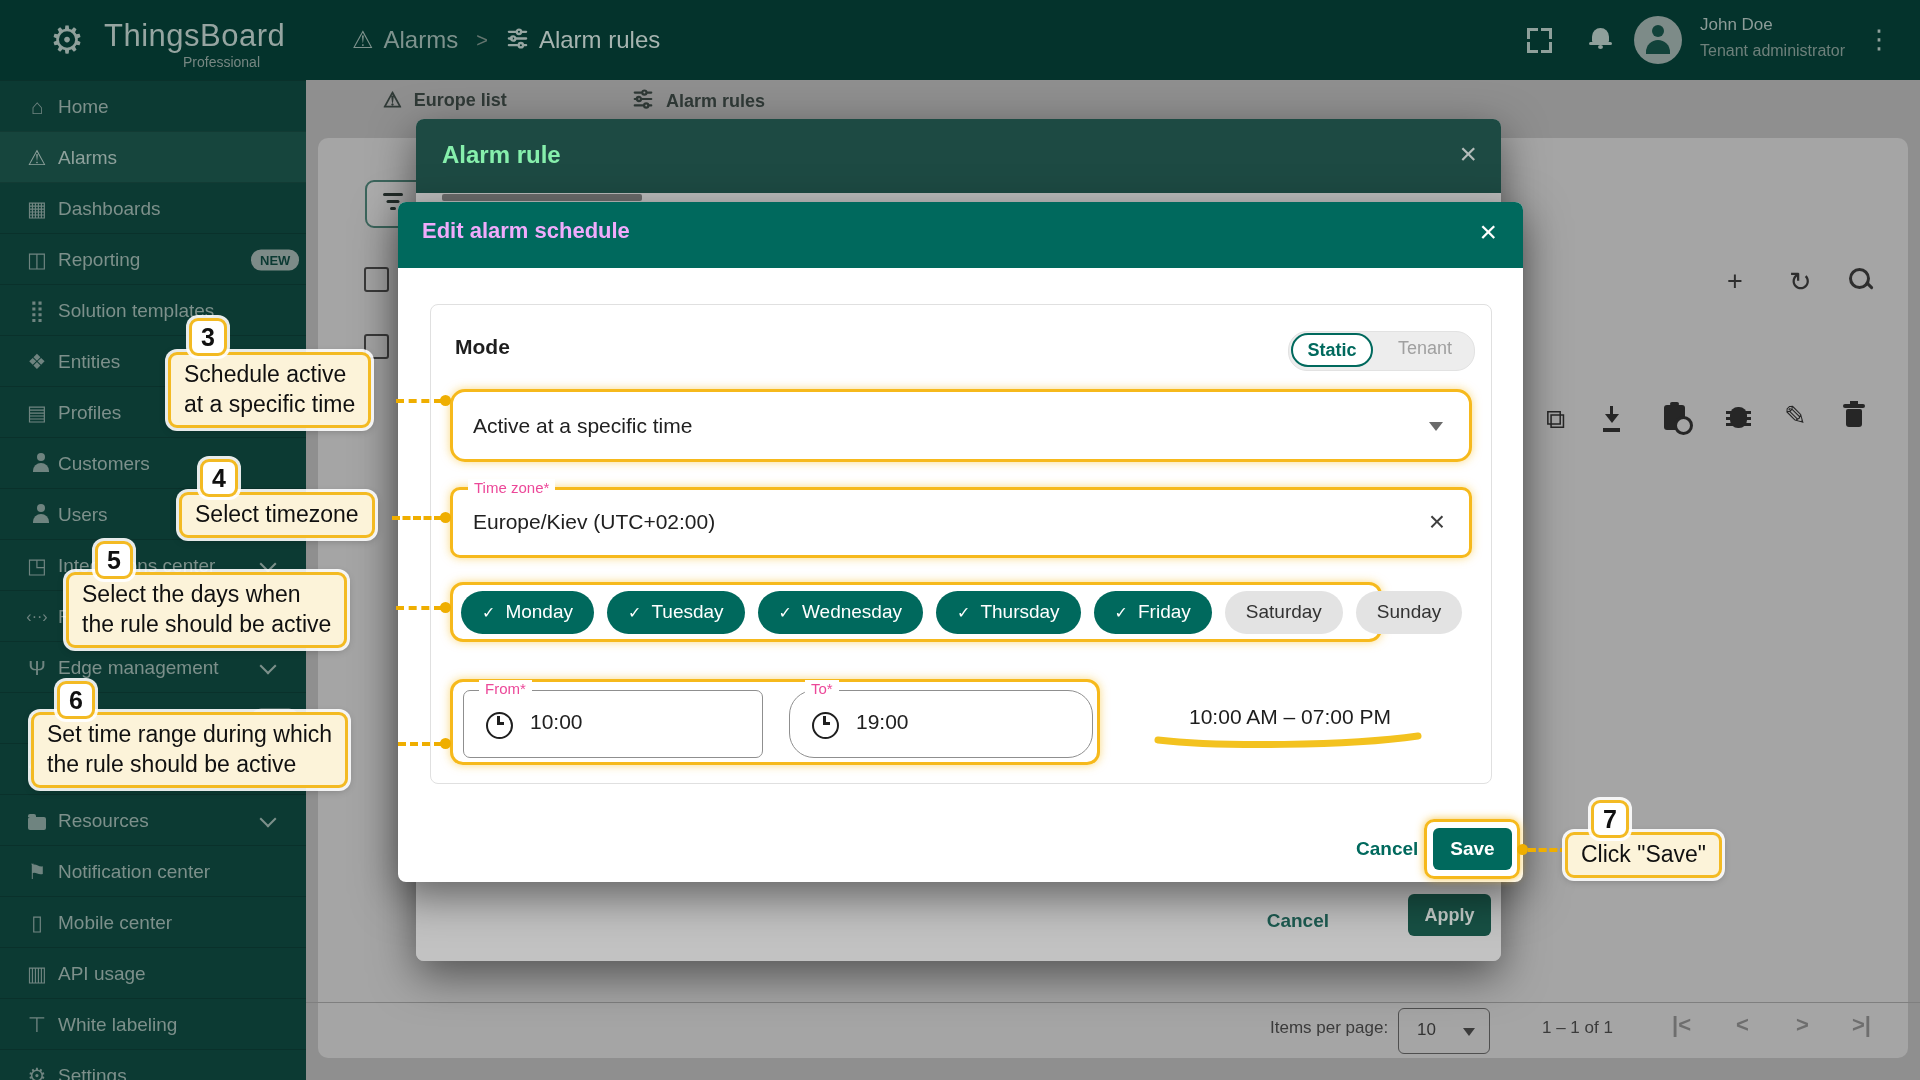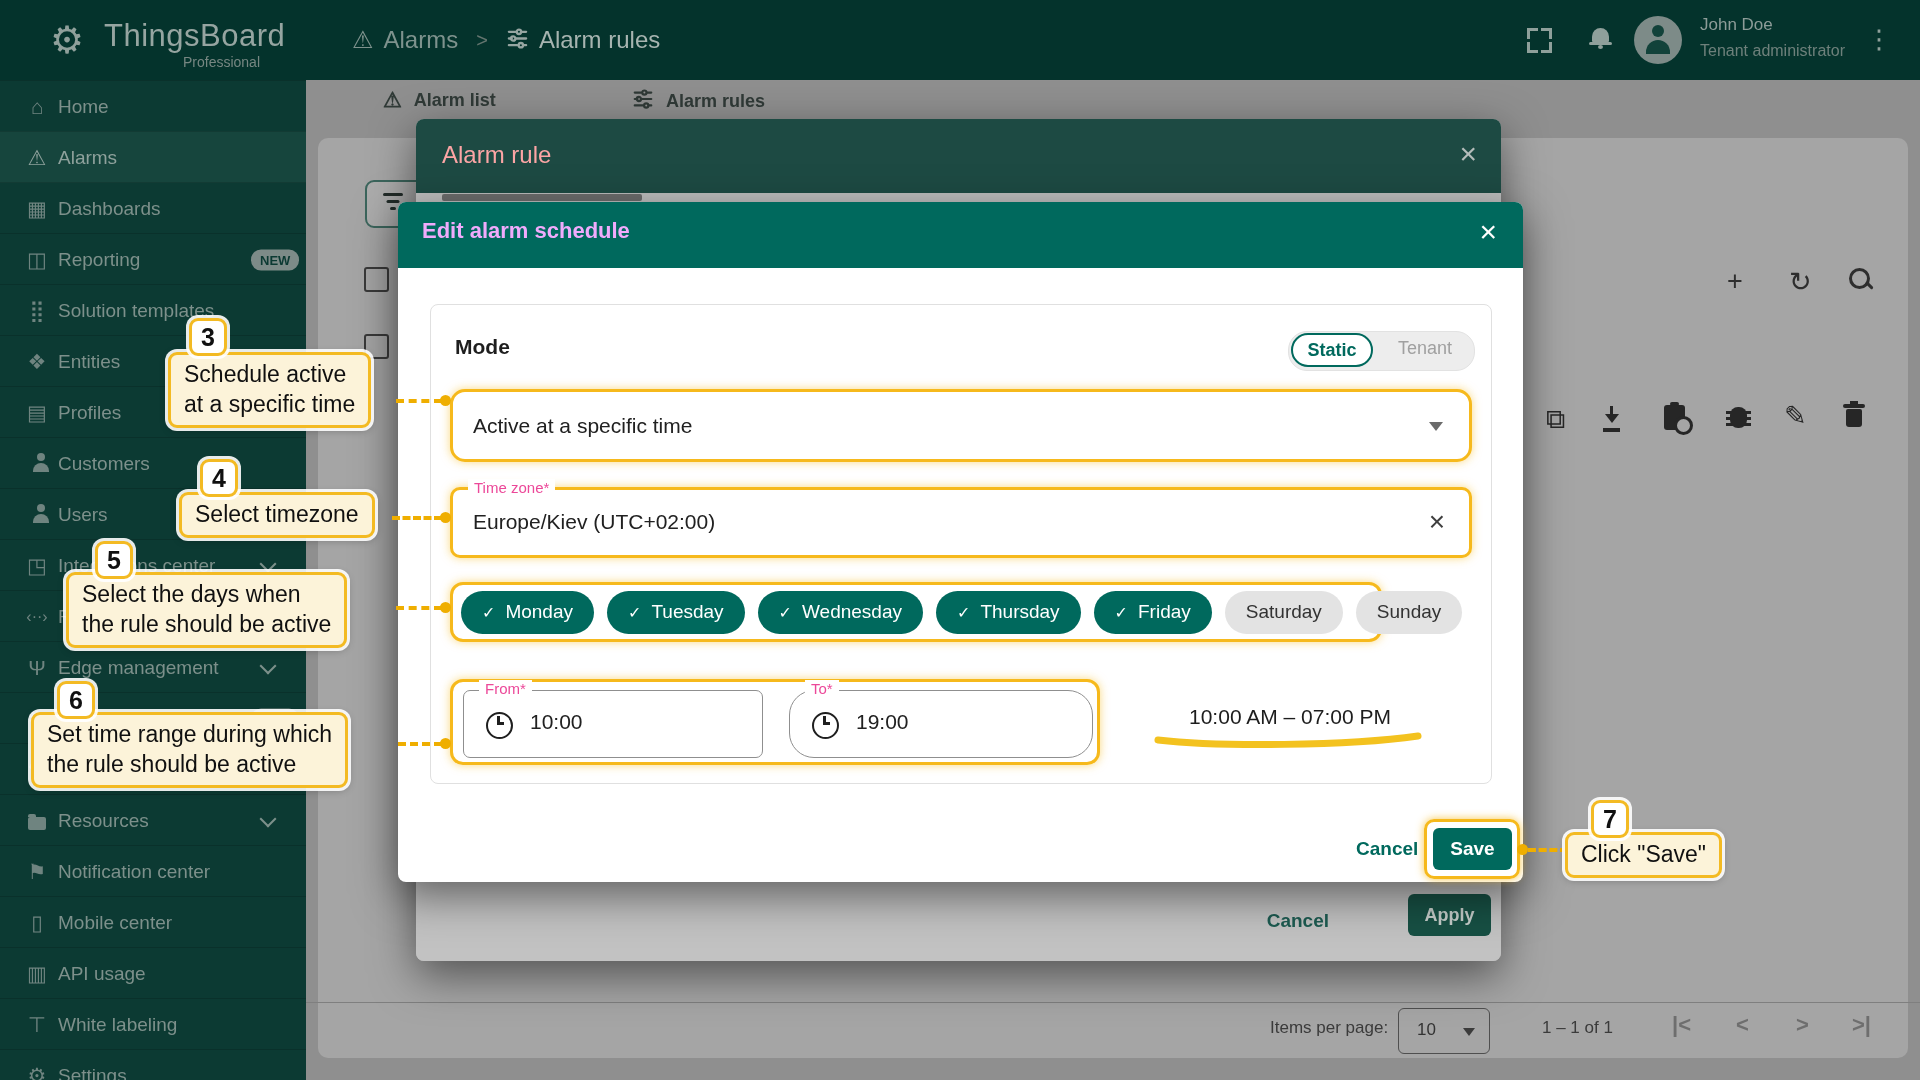--- a/index.html
+++ b/index.html
@@ -77,21 +77,21 @@
   .pg-select{position:absolute;left:1092px;top:928px;width:90px;height:44px;border:1.5px solid #4f4f4f;border-radius:6px;}
   .pg-select .v{position:absolute;left:18px;top:11px;font-size:17px;color:#333;}
   .pg-caret{position:absolute;right:14px;top:19px;border:6px solid transparent;border-top:8px solid #3b3b3b;}
   .pg-range{position:absolute;left:1236px;top:938px;font-size:17px;color:#3b3b3b;}
   .pg-nav{position:absolute;top:932px;font-size:22px;color:#6e6e6e;font-weight:bold;}
 
   
   .dlg{position:absolute;border-radius:8px;box-shadow:0 14px 44px rgba(0,0,0,.5);}
   #dlg-alarm{left:416px;top:119px;width:1085px;height:842px;background:#bdbdbd;z-index:40;}
   #dlg-alarm .hdr{position:absolute;left:0;top:0;width:100%;height:74px;background:#1d4a43;border-radius:8px 8px 0 0;}
-  #dlg-alarm .hdr .t{position:absolute;left:26px;top:22px;font-size:24px;color:#fca5a5;font-weight:400;}
+  #dlg-alarm .hdr .t{position:absolute;left:26px;top:22px;font-size:24px;color:#86efac;font-weight:700;}
   #dlg-alarm .hdr .x{position:absolute;right:24px;top:18px;font-size:30px;color:#b4bcba;}
   .smudge{position:absolute;left:26px;top:75px;width:200px;height:7px;background:#4a4a4a;opacity:.7;border-radius:2px;}
   #dlg-alarm .foot{position:absolute;left:0;bottom:0;width:100%;height:79px;background:#c2c2c2;border-radius:0 0 8px 8px;}
   .a-cancel{position:absolute;right:172px;top:28px;font-size:19px;font-weight:bold;color:#1d5b51;}
   .a-apply{position:absolute;right:10px;top:12px;width:83px;height:42px;background:#175044;color:#c6cdca;font-size:18px;font-weight:bold;border:none;border-radius:6px;}
 
   #dlg-edit{left:398px;top:202px;width:1125px;height:680px;background:#ffffff;z-index:50;}
   #dlg-edit .hdr{position:absolute;left:0;top:0;width:100%;height:66px;background:#00695d;border-radius:8px 8px 0 0;}
   #dlg-edit .hdr .t{position:absolute;left:24px;top:16px;font-size:22px;font-weight:bold;color:#f0abfc;}
   #dlg-edit .hdr .x{position:absolute;right:26px;top:13px;font-size:30px;color:#fff;}
@@ -138,21 +138,21 @@
 </style>
 </head>
 <body>
 
 <div id="app">
 
   <div id="content">
     <div class="card"></div>
     <div class="tab" style="left:77px;">
       <span style="font-size:21px;">⚠</span>
-      <span>Alarm list</span>
+      <span>Europe list</span>
     </div>
     <div class="tab" style="left:326px;">
       <span>
         <svg width="22" height="22" viewBox="0 0 24 24" fill="none" stroke="#2f3936" stroke-width="2.4" stroke-linecap="round">
           <path d="M3 5h7M16.5 5H21"></path>
             <circle cx="13.5" cy="5" r="2.3"></circle>
           <path d="M3 12h3M10.5 12H21"></path>
             <circle cx="7.5" cy="12" r="2.3"></circle>
           <path d="M3 19h9M18.5 19H21"></path>
             <circle cx="15.5" cy="19" r="2.3"></circle>

